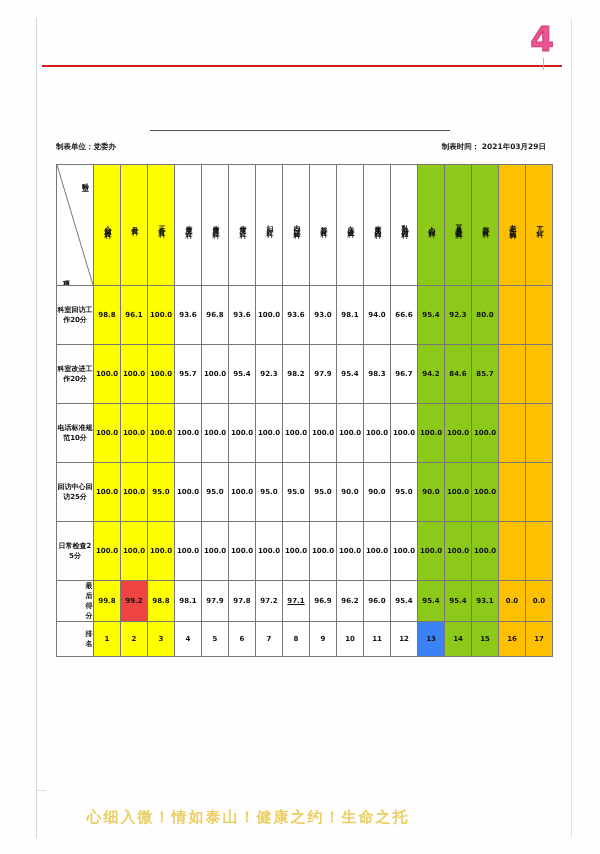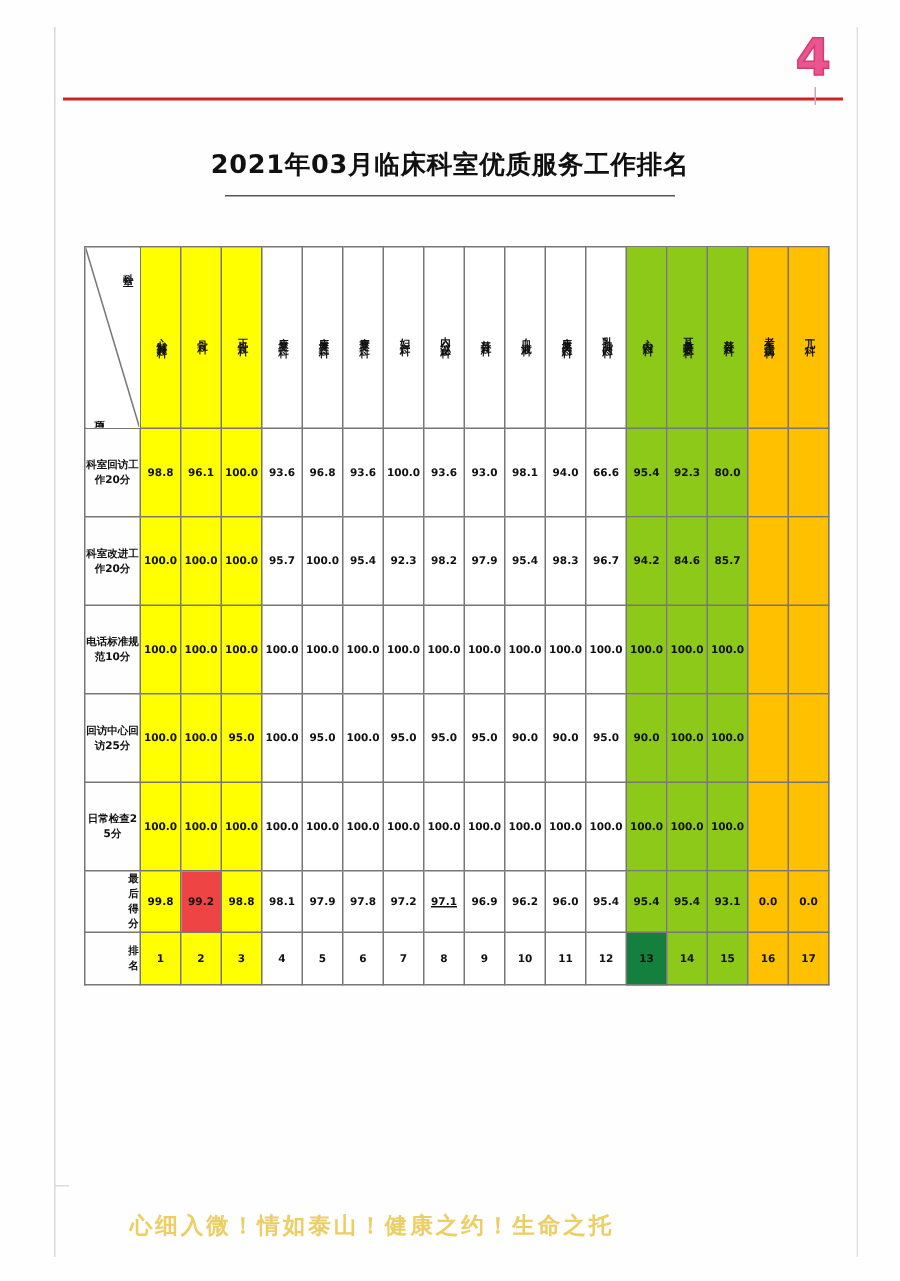--- a/index.html
+++ b/index.html
@@ -215,23 +215,26 @@
 
   <div class="page-left-rule"></div>
   <div class="page-right-rule"></div>
 
   <div class="header-band">
     <div class="page-number">4</div>
     <div class="header-rule"></div>
     <div class="header-rule-tick"></div>
   </div>
 
-  <div class="doc-title">2021年03月临床科室优质服务工作排名</div>
   <div class="title-underline"></div>
 
+  <div class="meta-row">
+    <div class="meta-left">制表单位：党委办</div>
+    <div class="meta-right">制表时间： 2021年03月29日</div>
+  </div>
 
   <div class="table-wrap">
     <table class="grid">
       <thead>
         <tr>
           <td class="corner">
             <svg class="diag" viewBox="0 0 36 120" preserveAspectRatio="none">
               <line x1="0" y1="0" x2="36" y2="120" stroke="#777" stroke-width="1"></line>
             </svg>
             <span class="lbl-top">科室</span>
@@ -386,21 +389,21 @@
             <td class="rank" style="background: rgb(255, 255, 0);">3</td>
             <td class="rank" style="background: rgb(255, 255, 255);">4</td>
             <td class="rank" style="background: rgb(255, 255, 255);">5</td>
             <td class="rank" style="background: rgb(255, 255, 255);">6</td>
             <td class="rank" style="background: rgb(255, 255, 255);">7</td>
             <td class="rank" style="background: rgb(255, 255, 255);">8</td>
             <td class="rank" style="background: rgb(255, 255, 255);">9</td>
             <td class="rank" style="background: rgb(255, 255, 255);">10</td>
             <td class="rank" style="background: rgb(255, 255, 255);">11</td>
             <td class="rank" style="background: rgb(255, 255, 255);">12</td>
-            <td class="rank" style="background: #15803d;">13</td>
+            <td class="rank" style="background: #3b82f6;">13</td>
             <td class="rank" style="background: rgb(140, 201, 25);">14</td>
             <td class="rank" style="background: rgb(140, 201, 25);">15</td>
             <td class="rank" style="background: rgb(255, 192, 0);">16</td>
             <td class="rank" style="background: rgb(255, 192, 0);">17</td>
           </tr>
         </tbody>
     </table>
   </div>
 
   <div class="footer-rule"></div>

